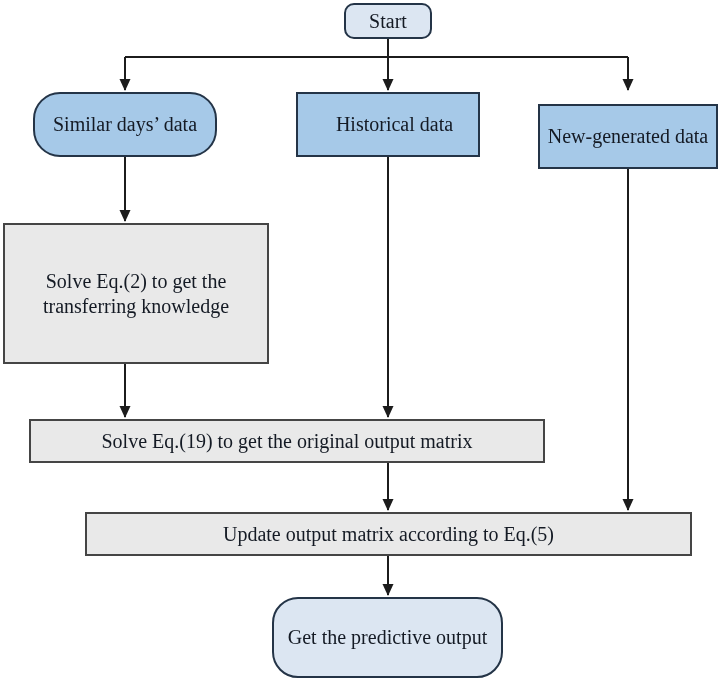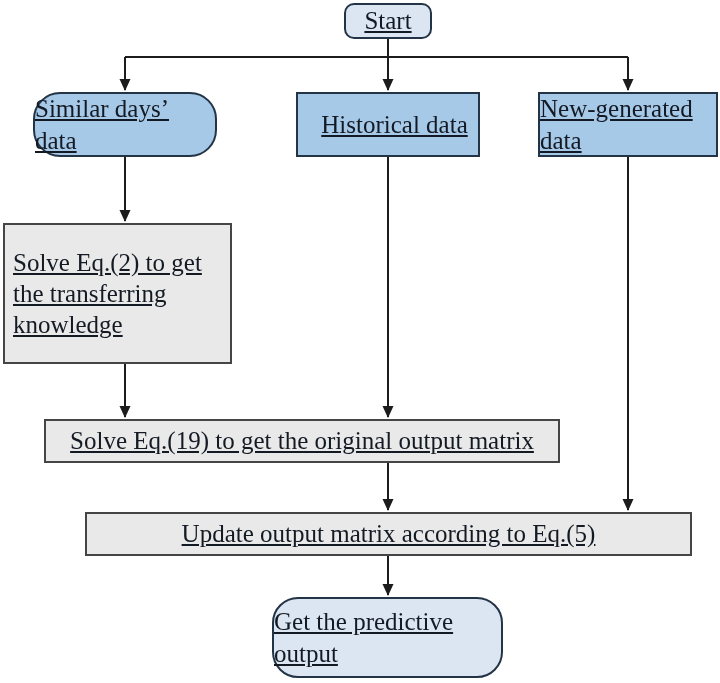--- a/index.html
+++ b/index.html
@@ -23,45 +23,44 @@
     width: 720px;
     height: 683px;
     pointer-events: none;
   }
   .node {
     position: absolute;
     box-sizing: border-box;
     display: flex;
     align-items: center;
     justify-content: center;
-    text-align: left;
-    font-size: 25px;
+    text-align: center;
+    font-size: 20px;
     line-height: 1.25;
-    text-decoration: underline;
   }
   .node.data {
     background: var(--data-box-fill, #a6c9e8);
     border: 2px solid var(--data-box-border, #243447);
   }
   .node.terminal {
     background: var(--terminal-box-fill, #dce6f2);
     border: 2px solid var(--data-box-border, #243447);
   }
   .node.process {
     background: var(--process-box-fill, #e9e9e9);
     border: 2px solid var(--process-box-border, #454545);
   }
   .node.oneline { white-space: nowrap; }
 
   #node-start        { left: 344px; top: 3px;   width: 88px;  height: 36px;  border-radius: 10px; }
   #node-similar      { left: 33px;  top: 92px;  width: 184px; height: 65px; border-radius: 27px; }
   #node-historical   { left: 296px; top: 92px;  width: 184px; height: 65px; padding-left: 13px; }
-  #node-newgen       { left: 538px; top: 92px;  width: 180px; height: 65px; }
-  #node-eq2          { left: 3px;   top: 223px; width: 229px; height: 141px; padding: 12px 8px; }
-  #node-eq19         { left: 29px;  top: 419px; width: 516px; height: 44px; margin-left: 15px; }
+  #node-newgen       { left: 538px; top: 104px;  width: 180px; height: 65px; }
+  #node-eq2          { left: 3px;   top: 223px; width: 266px; height: 141px; padding: 12px 8px; }
+  #node-eq19         { left: 29px;  top: 419px; width: 516px; height: 44px; }
   #node-update       { left: 85px;  top: 512px; width: 607px; height: 44px; }
   #node-predict      { left: 272px; top: 597px; width: 231px; height: 81px; border-radius: 26px; }
 </style>
 </head>
 <body>
 
 <div class="canvas">
 
   <svg class="connectors" viewBox="0 0 720 683" xmlns="http://www.w3.org/2000/svg">
     <defs>

